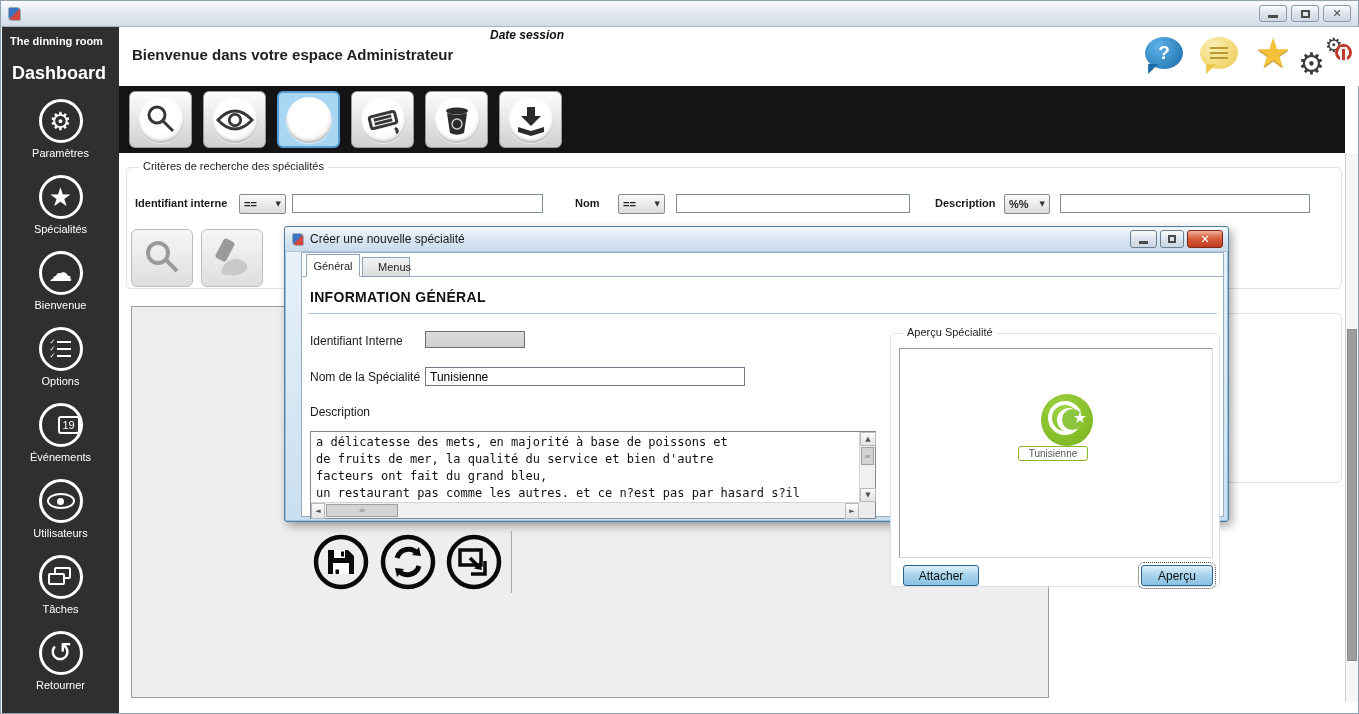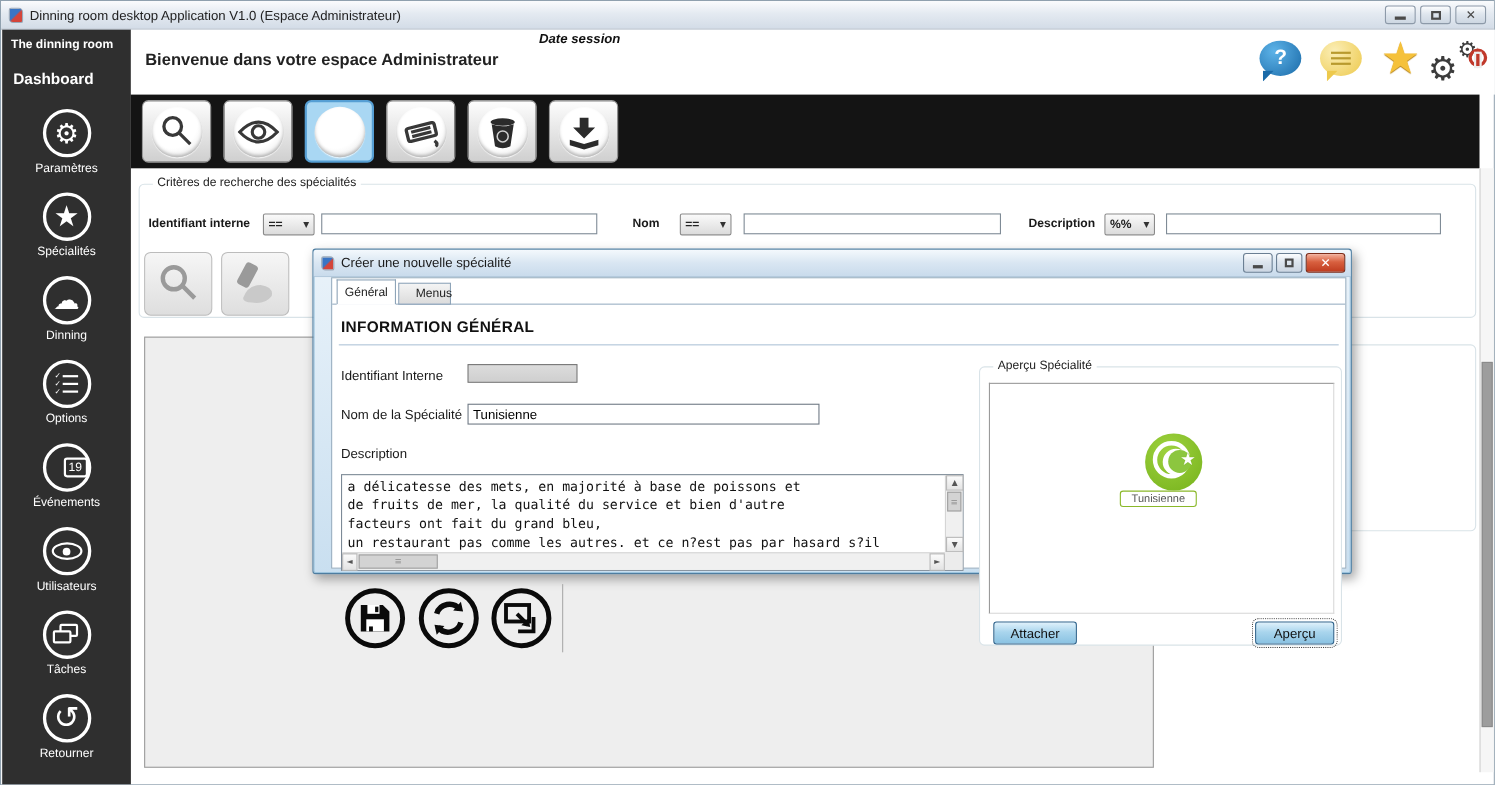--- a/index.html
+++ b/index.html
@@ -18,21 +18,21 @@
   .winbtns { position:absolute; right:7px; top:4px; display:flex; gap:4px; }
   .winbtn { width:28px; height:17px; border:1px solid #8d9aa9; border-radius:3px;
     background:linear-gradient(#fcfdfe,#dfe6ee 45%,#cdd7e2); display:flex; align-items:center; justify-content:center; }
   .g-min { width:10px; height:3px; background:#4a4a4a; margin-top:6px; }
   .g-max { width:9px; height:8px; border:2px solid #4a4a4a; }
   .g-close { font-size:11px; font-weight:bold; color:#4a4a4a; line-height:1; }
 
   
   #sidebar { left:1px; top:26px; width:117px; height:686px; background:#2f2f2f; color:#fff; }
   #sb-brand { font-size:11px; font-weight:bold; padding:8px 0 0 8px; }
-  #sb-head { font-size:14px; font-weight:bold; padding:16px 0 0 10px; }
+  #sb-head { font-size:18px; font-weight:bold; padding:16px 0 0 10px; }
   .nav-item { position:absolute; left:0; width:117px; text-align:center; cursor:pointer; }
   .nav-circle { width:44px; height:44px; border:3px solid #fff; border-radius:50%; margin:0 auto;
     display:flex; align-items:center; justify-content:center; color:#fff; }
   .nav-label { font-size:11px; color:#fff; margin-top:4px; }
   .i-gear { font-size:25px; line-height:1; }
   .i-star { font-size:26px; line-height:1; }
   .i-cloud { font-size:24px; line-height:1; }
   .opt-row { display:flex; align-items:center; gap:2px; height:7px; }
   .opt-check { font-size:7px; line-height:1; }
   .opt-bar { width:14px; height:2.5px; background:#fff; }
@@ -163,21 +163,20 @@
     cursor:pointer; }
   .focus-dotted { outline:1px dotted #444; outline-offset:2px; }
 </style>
 </head>
 <body>
 
 <div id="app">
 
   <div id="titlebar" class="abs">
     <span class="java-chip"></span>
-    <span class="title-text">Dinning room desktop Application V1.0 (Espace Administrateur)</span>
     <span class="winbtns">
       <span class="winbtn">
           <span class="g-min"></span>
         </span>
       <span class="winbtn">
           <span class="g-max"></span>
         </span>
       <span class="winbtn">
           <span class="g-close glyph">✕</span>
         </span>
@@ -197,21 +196,21 @@
     <div class="nav-item" style="top:148px;">
       <div class="nav-circle">
           <span class="i-star glyph">★</span>
         </div>
       <div class="nav-label">Spécialités</div>
     </div>
     <div class="nav-item" style="top:224px;">
       <div class="nav-circle">
           <span class="i-cloud glyph">☁</span>
         </div>
-      <div class="nav-label">Dinning</div>
+      <div class="nav-label">Bienvenue</div>
     </div>
     <div class="nav-item" style="top:300px;">
       <div class="nav-circle">
         <span>
           <span class="opt-row">
               <span class="opt-check glyph">✓</span>
               <span class="opt-bar"></span>
             </span>
           <span class="opt-row">
               <span class="opt-check glyph">✓</span>

